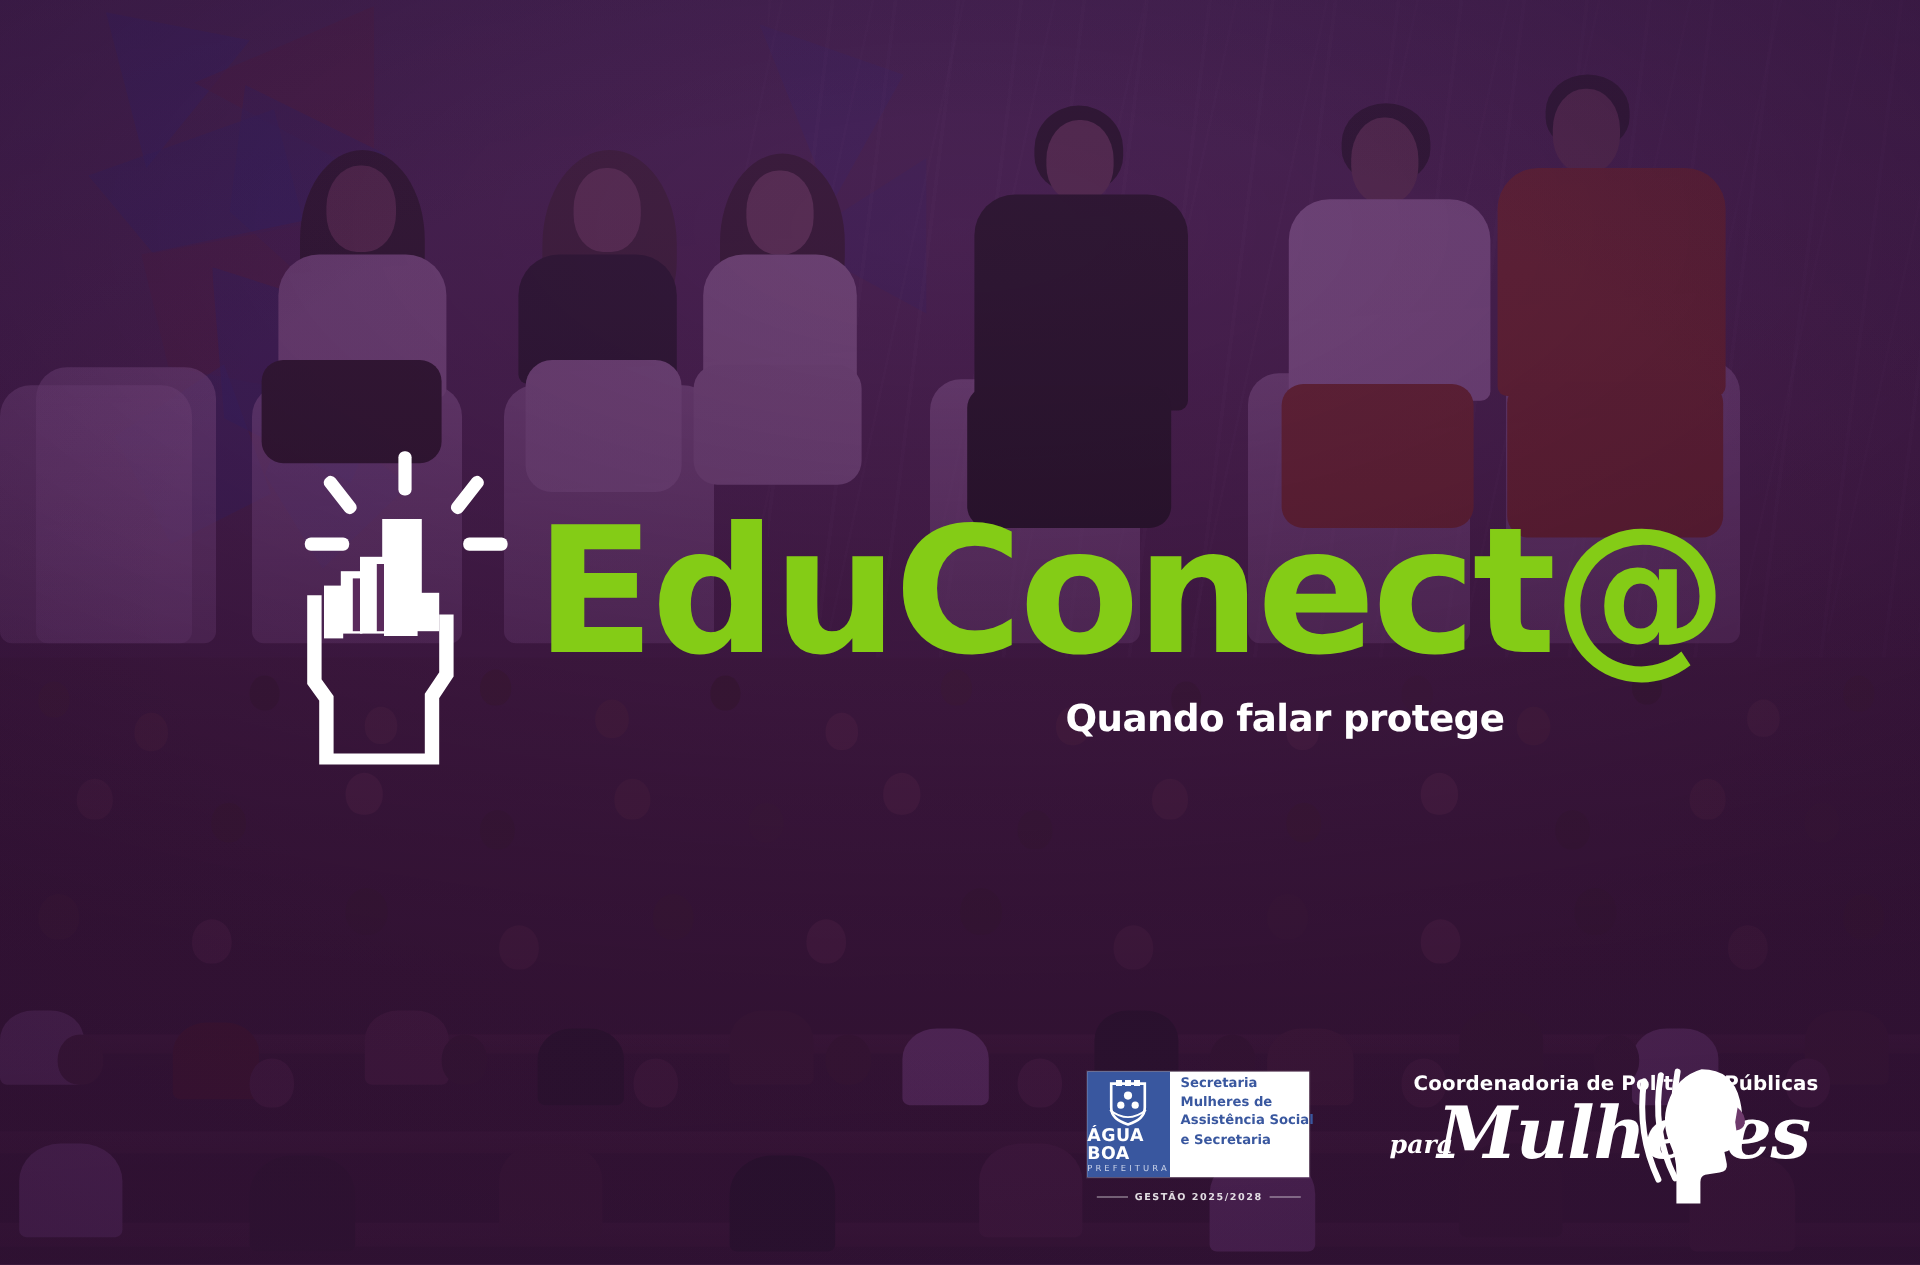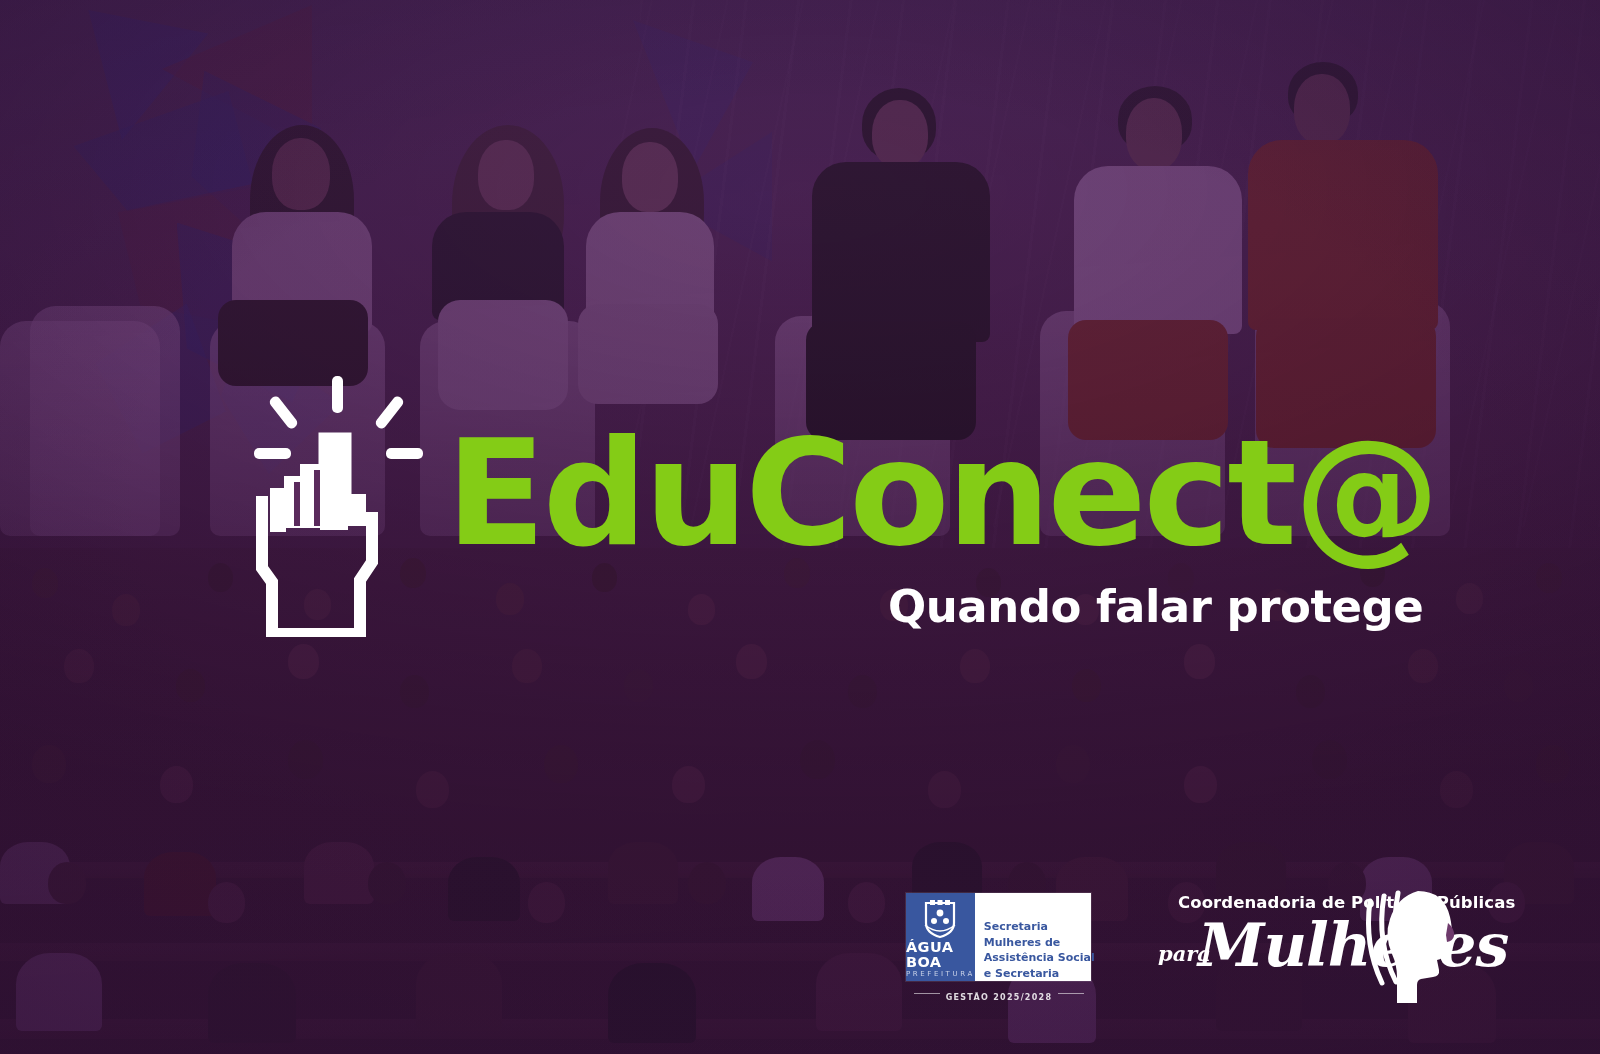--- a/index.html
+++ b/index.html
@@ -183,21 +183,21 @@
     letter-spacing: -3px;
     font-weight: 700;
     color: #84cc16;
     font-family: "DejaVu Sans", sans-serif;
     white-space: nowrap;
   }
   .brand-tagline {
     position: absolute;
     left: 640px;
     top: 212px;
-    font-size: 45px;
+    font-size: 31px;
     line-height: 1;
     letter-spacing: -.5px;
     font-weight: 600;
     color: #ffffff;
     font-family: "DejaVu Sans", sans-serif;
     white-space: nowrap;
   }
 
   
   .footer-logos {
@@ -242,38 +242,39 @@
   .ab-sub {
     color: #c9d2e8;
     font-size: 7px;
     letter-spacing: 2.6px;
     font-family: "DejaVu Sans", sans-serif;
     margin-top: 2px;
     line-height: 1;
   }
   .ab-text {
     flex: 1;
-    padding: 26px 5px 0 9px;
+    padding: 2px 5px 0 9px;
     box-sizing: border-box;
   }
   .ab-text span {
     display: block;
     color: #39579f;
     font-size: 11px;
     font-weight: 700;
     line-height: 1.42;
     font-family: "DejaVu Sans", sans-serif;
     white-space: nowrap;
   }
   .ab-gestao {
     position: absolute;
     left: 8px;
     top: 100px;
     width: 170px;
     display: flex;
+    align-items: center;
     gap: 6px;
   }
   .ab-gestao .rule {
     flex: 1;
     height: 1px;
     background: rgba(255,255,255,.55);
   }
   .ab-gestao span {
     color: rgba(255,255,255,.85);
     font-size: 8px;

